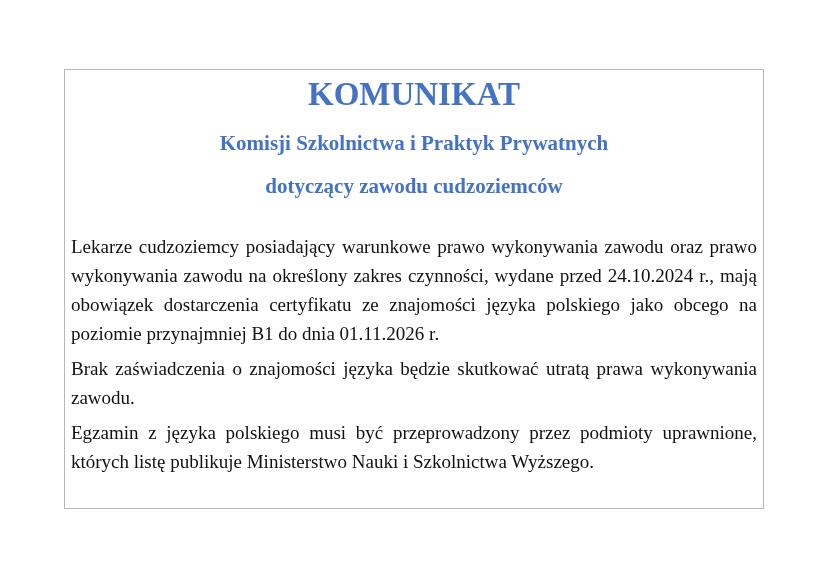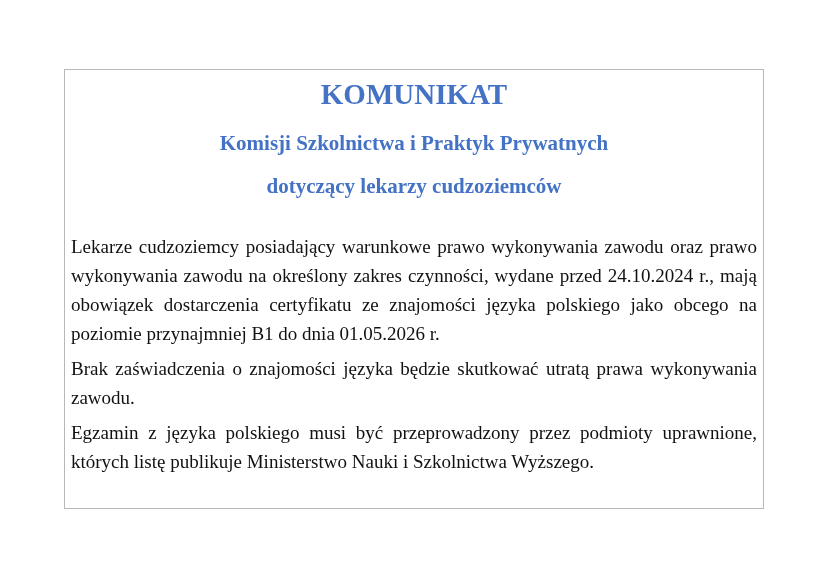--- a/index.html
+++ b/index.html
@@ -3,21 +3,21 @@
 <meta charset="utf-8">
 <style>
   html, body { margin: 0; padding: 0; background: #ffffff; }
   body { width: 828px; height: 585px; position: relative; overflow: hidden; }
   .box {
     position: absolute; left: 64px; top: 69px; width: 700px; height: 440px;
     border: 1px solid #b8b8b8; box-sizing: border-box; background: #fff;
   }
   .title {
     position: absolute; left: 0; right: 0; top: 4px; text-align: center;
-    font-family: "Liberation Serif", serif; font-weight: bold; font-size: 29px;
+    font-family: "Liberation Serif", serif; font-weight: bold; font-size: 33px;
     color: #4472c4; line-height: 40px;
   }
   .sub {
     position: absolute; left: 0; right: 0; text-align: center;
     font-family: "Liberation Serif", serif; font-weight: bold; font-size: 21px;
     color: #4472c4; line-height: 26px;
   }
   .sub1 { top: 60px; }
   .sub2 { top: 103px; }
   .body {
@@ -26,19 +26,19 @@
     line-height: 29px; text-align: justify;
   }
   .body p { margin: 0 0 6px 0; }
 </style>
 </head>
 <body>
 
 <div class="box">
   <div class="title">KOMUNIKAT</div>
   <div class="sub sub1">Komisji Szkolnictwa i Praktyk Prywatnych</div>
-  <div class="sub sub2">dotyczący lekarzy cudzoziemców</div>
+  <div class="sub sub2">dotyczący zawodu cudzoziemców</div>
   <div class="body">
-    <p>Lekarze cudzoziemcy posiadający warunkowe prawo wykonywania zawodu oraz prawo wykonywania zawodu na określony zakres czynności, wydane przed 24.10.2024 r., mają obowiązek dostarczenia certyfikatu ze znajomości języka polskiego jako obcego na poziomie przynajmniej B1 do dnia 01.05.2026 r.</p>
+    <p>Lekarze cudzoziemcy posiadający warunkowe prawo wykonywania zawodu oraz prawo wykonywania zawodu na określony zakres czynności, wydane przed 24.10.2024 r., mają obowiązek dostarczenia certyfikatu ze znajomości języka polskiego jako obcego na poziomie przynajmniej B1 do dnia 01.11.2026 r.</p>
     <p>Brak zaświadczenia o znajomości języka będzie skutkować utratą prawa wykonywania zawodu.</p>
     <p>Egzamin z języka polskiego musi być przeprowadzony przez podmioty uprawnione, których listę publikuje Ministerstwo Nauki i Szkolnictwa Wyższego.</p>
   </div>
 </div>
 
 </body></html>

